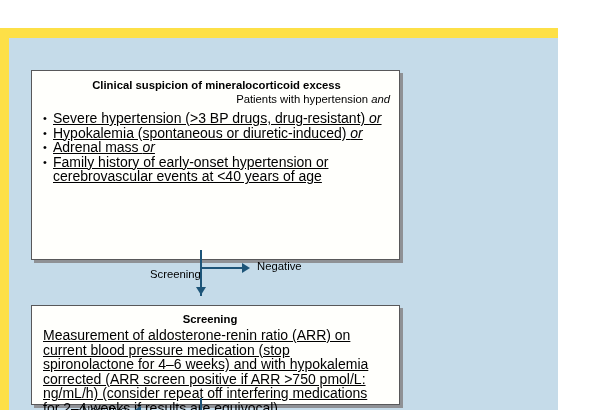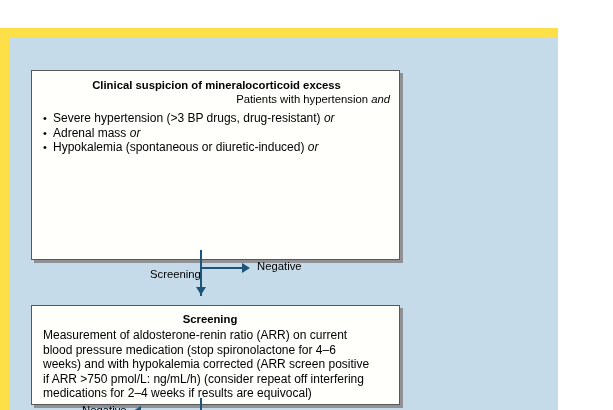--- a/index.html
+++ b/index.html
@@ -38,23 +38,24 @@
     color: #000;
     line-height: 14px;
   }
   .box-sub {
     font-size: 11.3px;
     text-align: right;
     color: #000;
     line-height: 14px;
   }
   .box-body {
-    font-size: 12px;
+    font-size: 14px;
     color: #000;
     line-height: 14.6px;
+    text-decoration: underline;
   }
   .bullets {
     list-style: none;
     margin: 0;
     padding: 0;
   }
   .bullets li {
     position: relative;
     padding-left: 10px;
     margin: 0;
@@ -132,22 +133,23 @@
 <body>
 
 <div id="canvas">
   <div id="panel">
 
     <div class="box" id="box1">
       <div class="box-title">Clinical suspicion of mineralocorticoid excess</div>
       <div class="box-sub"><span>Patients with hypertension </span><span class="it">and</span></div>
       <ul class="bullets box-body" style="margin-top:5px;">
         <li><span>Severe hypertension (&gt;3 BP drugs, drug-resistant) </span><span class="it">or</span></li>
+        <li><span>Hypokalemia (spontaneous or diuretic-induced) </span><span class="it">or</span></li>
         <li><span>Adrenal mass </span><span class="it">or</span></li>
-        <li><span>Hypokalemia (spontaneous or diuretic-induced) </span><span class="it">or</span></li>
+        <li><span>Family history of early-onset hypertension or cerebrovascular events at &lt;40 years of age</span></li>
       </ul>
     </div>
 
     <div class="vline" style="left:191px; top:212px; height:46px;"></div>
     <div class="arrow-down" style="left:187px; top:249px;"></div>
     <div class="hline" style="left:191px; top:229px; width:44px;"></div>
     <div class="arrow-right" style="left:233px; top:225px;"></div>
     <div class="edge-label" style="left:141px; top:230px;">Screening</div>
     <div class="edge-label" style="left:248px; top:222px;">Negative</div>
 

